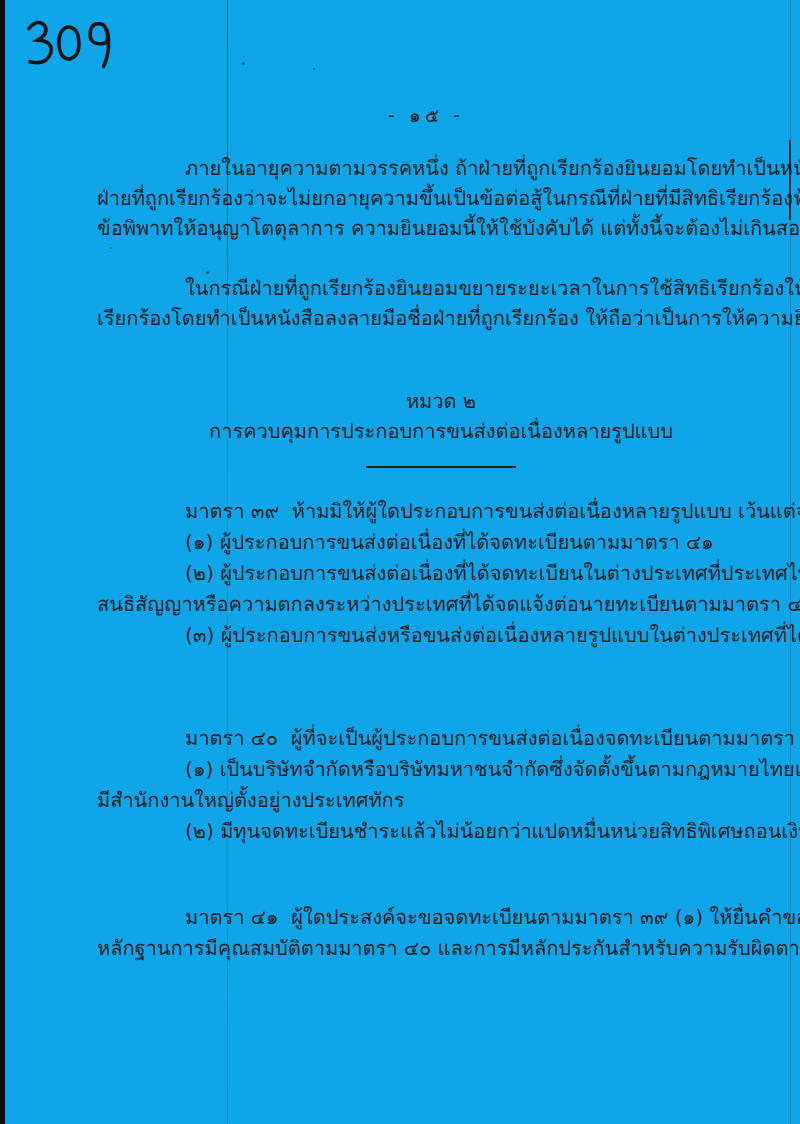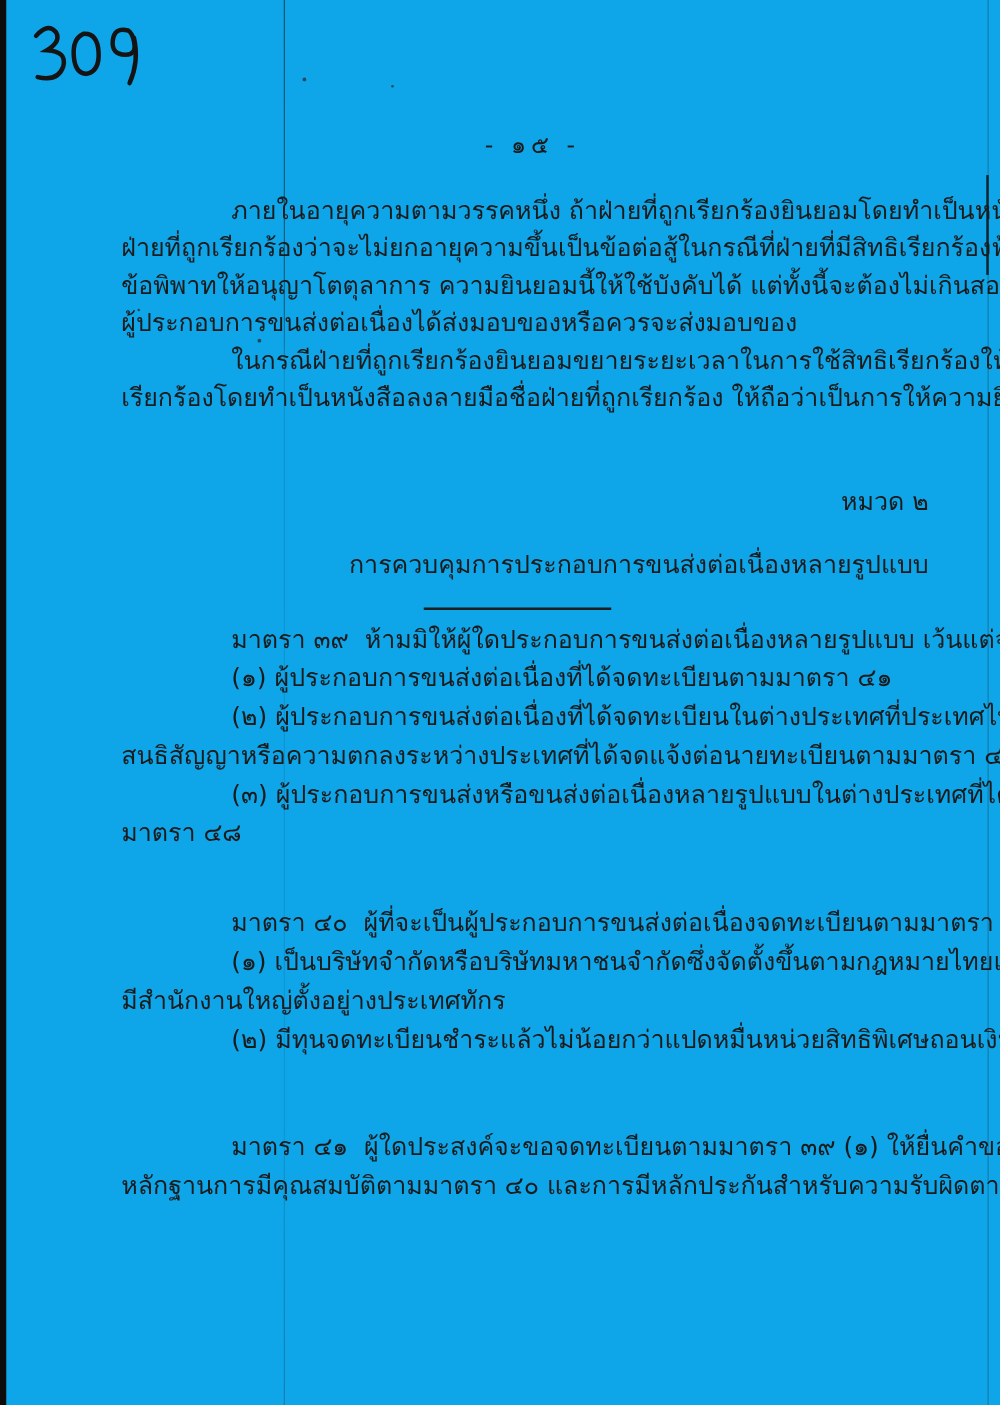--- a/index.html
+++ b/index.html
@@ -31,23 +31,23 @@
     text-align:center;font-size:19px;letter-spacing:4px;
   }
 
   .block{position:absolute;left:97px;width:670px;}
   .line{white-space:pre;line-height:30px;font-size:20px;height:30px;}
   .lh31 .line{line-height:31px;height:31px;}
   .indent{padding-left:88px;}
 
   .b-p1{top:153px;}
   .b-p2{top:273px;}
-  .chapter{position:absolute;left:85px;top:386px;width:658px;text-align:right;}
+  .chapter{position:absolute;left:112px;top:386px;width:658px;text-align:center;}
   .ch-num{font-size:20px;line-height:30px;}
-  .ch-title{font-size:20px;line-height:30px;margin-top:20px;}
+  .ch-title{font-size:20px;line-height:30px;}
   .ch-rule{width:150px;height:2px;background:#1f1f1f;margin:20px auto 0;}
   .b-s39{top:496px;}
   .b-s40{top:723px;}
   .b-s41{top:902px;}
 </style>
 </head>
 <body>
 
 <div class="page">
 
@@ -71,41 +71,39 @@
       <path d="M90 19 Q93 38 84 55"></path>
     </g>
   </svg>
 
   <div class="pageno">- ๑๕ -</div>
 
   <div class="block b-p1">
     <div class="line indent">ภายในอายุความตามวรรคหนึ่ง ถ้าฝ่ายที่ถูกเรียกร้องยินยอมโดยทำเป็นหนังสือลงลายมือชื่อ</div>
     <div class="line">ฝ่ายที่ถูกเรียกร้องว่าจะไม่ยกอายุความขึ้นเป็นข้อต่อสู้ในกรณีที่ฝ่ายที่มีสิทธิเรียกร้องฟ้องคดีต่อศาลหรือเสนอ</div>
     <div class="line">ข้อพิพาทให้อนุญาโตตุลาการ ความยินยอมนี้ให้ใช้บังคับได้ แต่ทั้งนี้จะต้องไม่เกินสองปีนับแต่วันที่</div>
-    <div class="line">ผู้ประกอบการขนส่งต่อเนื่องได้ส่งมอบของหรือควรจะส่งมอบของ</div>
   </div>
 
   <div class="block b-p2">
     <div class="line indent">ในกรณีฝ่ายที่ถูกเรียกร้องยินยอมขยายระยะเวลาในการใช้สิทธิเรียกร้องให้แก่ฝ่ายที่มีสิทธิ</div>
     <div class="line">เรียกร้องโดยทำเป็นหนังสือลงลายมือชื่อฝ่ายที่ถูกเรียกร้อง ให้ถือว่าเป็นการให้ความยินยอมว่าจะไม่ยกอายุ</div>
   </div>
 
   <div class="chapter">
     <div class="ch-num">หมวด ๒</div>
     <div class="ch-title">การควบคุมการประกอบการขนส่งต่อเนื่องหลายรูปแบบ</div>
     <div class="ch-rule"></div>
   </div>
 
   <div class="block b-s39 lh31">
     <div class="line indent">มาตรา ๓๙  ห้ามมิให้ผู้ใดประกอบการขนส่งต่อเนื่องหลายรูปแบบ เว้นแต่จะเป็น</div>
     <div class="line indent">(๑) ผู้ประกอบการขนส่งต่อเนื่องที่ได้จดทะเบียนตามมาตรา ๔๑</div>
     <div class="line indent">(๒) ผู้ประกอบการขนส่งต่อเนื่องที่ได้จดทะเบียนในต่างประเทศที่ประเทศไทยรับรองโดย</div>
     <div class="line">สนธิสัญญาหรือความตกลงระหว่างประเทศที่ได้จดแจ้งต่อนายทะเบียนตามมาตรา ๔๕ หรือ</div>
     <div class="line indent">(๓) ผู้ประกอบการขนส่งหรือขนส่งต่อเนื่องหลายรูปแบบในต่างประเทศที่ได้ตั้งตัวแทนตาม</div>
-    <div class="line">มาตรา ๔๘</div>
   </div>
 
   <div class="block b-s40 lh31">
     <div class="line indent">มาตรา ๔๐  ผู้ที่จะเป็นผู้ประกอบการขนส่งต่อเนื่องจดทะเบียนตามมาตรา ๓๙ (๑) ต้องมี</div>
     <div class="line indent">(๑) เป็นบริษัทจำกัดหรือบริษัทมหาชนจำกัดซึ่งจัดตั้งขึ้นตามกฎหมายไทยและ</div>
     <div class="line">มีสำนักงานใหญ่ตั้งอยู่างประเทศทักร</div>
     <div class="line indent">(๒) มีทุนจดทะเบียนชำระแล้วไม่น้อยกว่าแปดหมื่นหน่วยสิทธิพิเศษถอนเงิน</div>
   </div>
 
   <div class="block b-s41 lh31">

